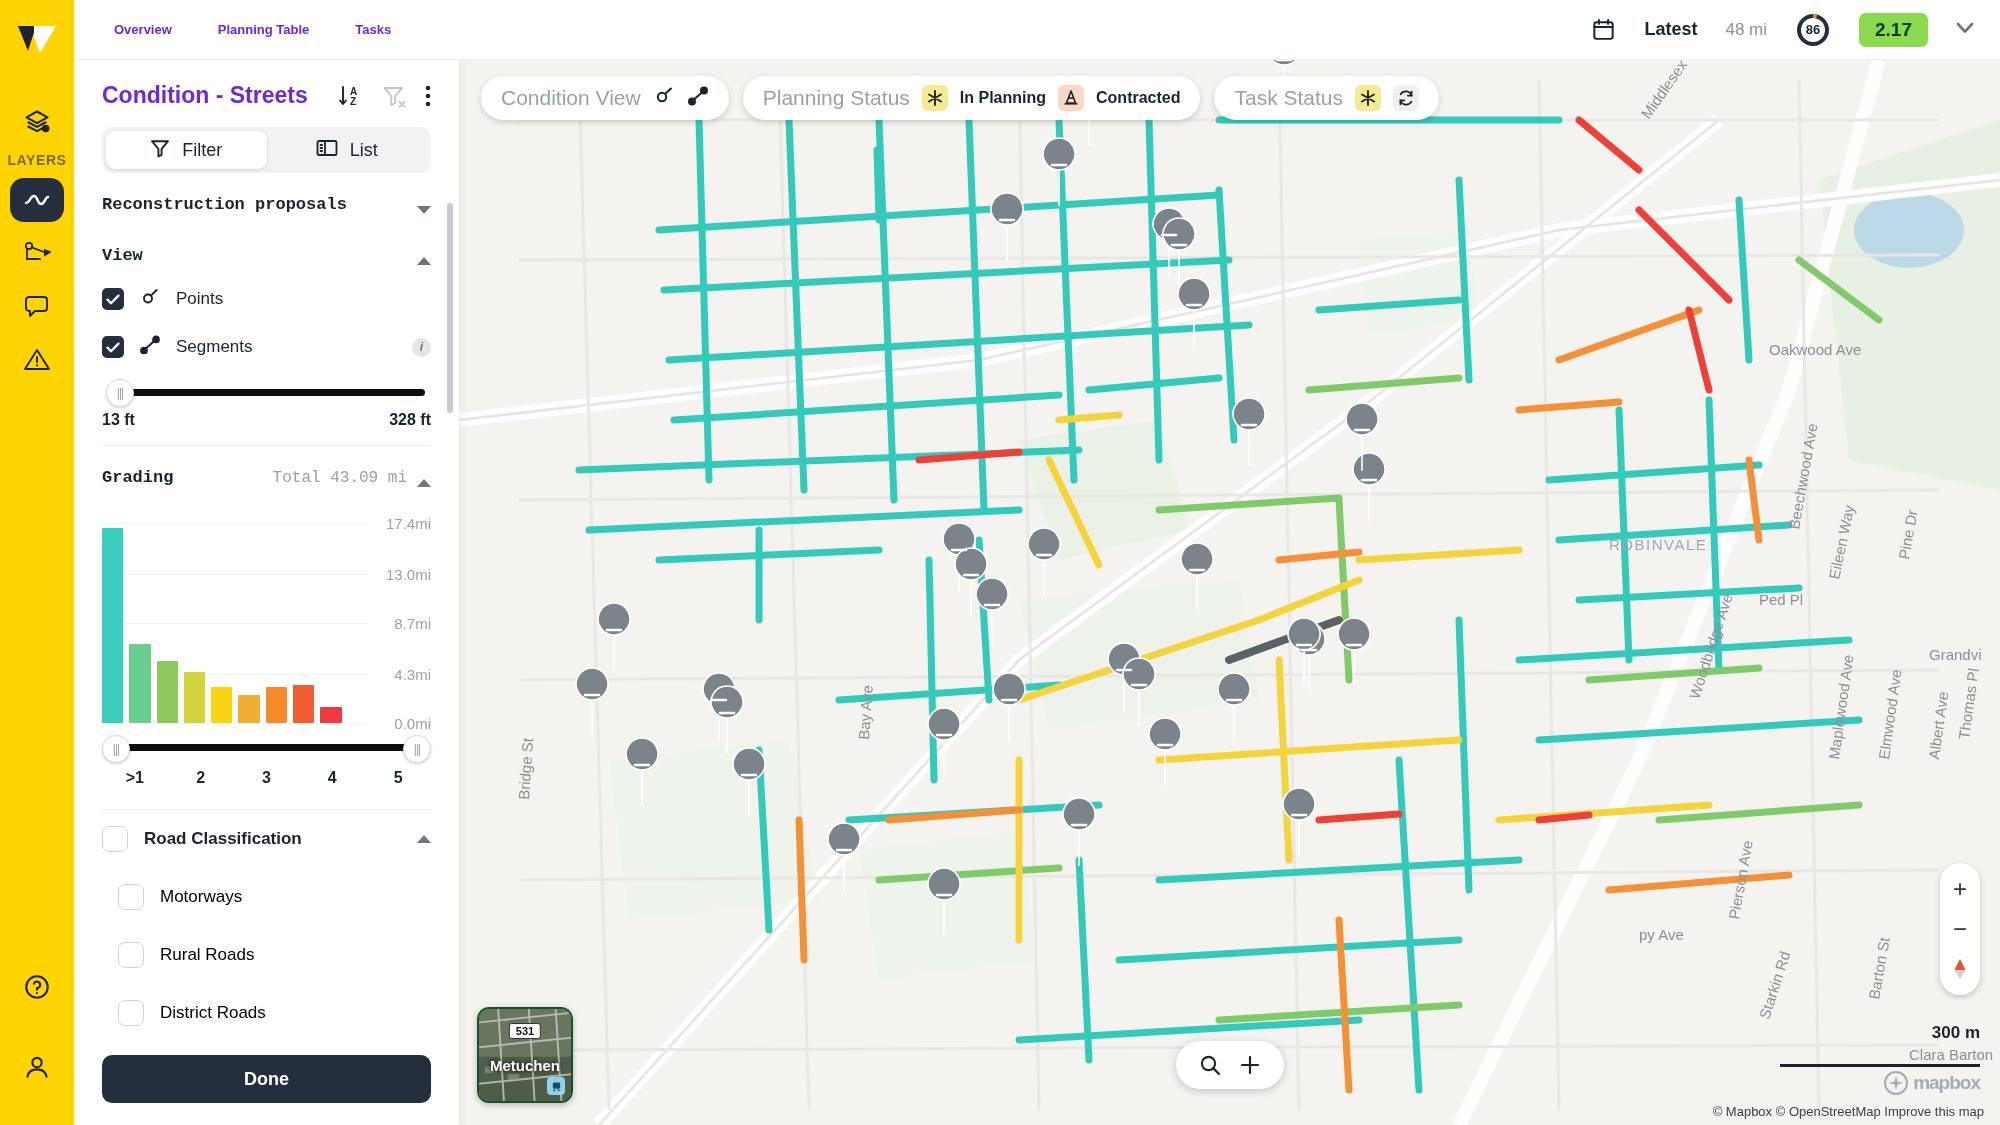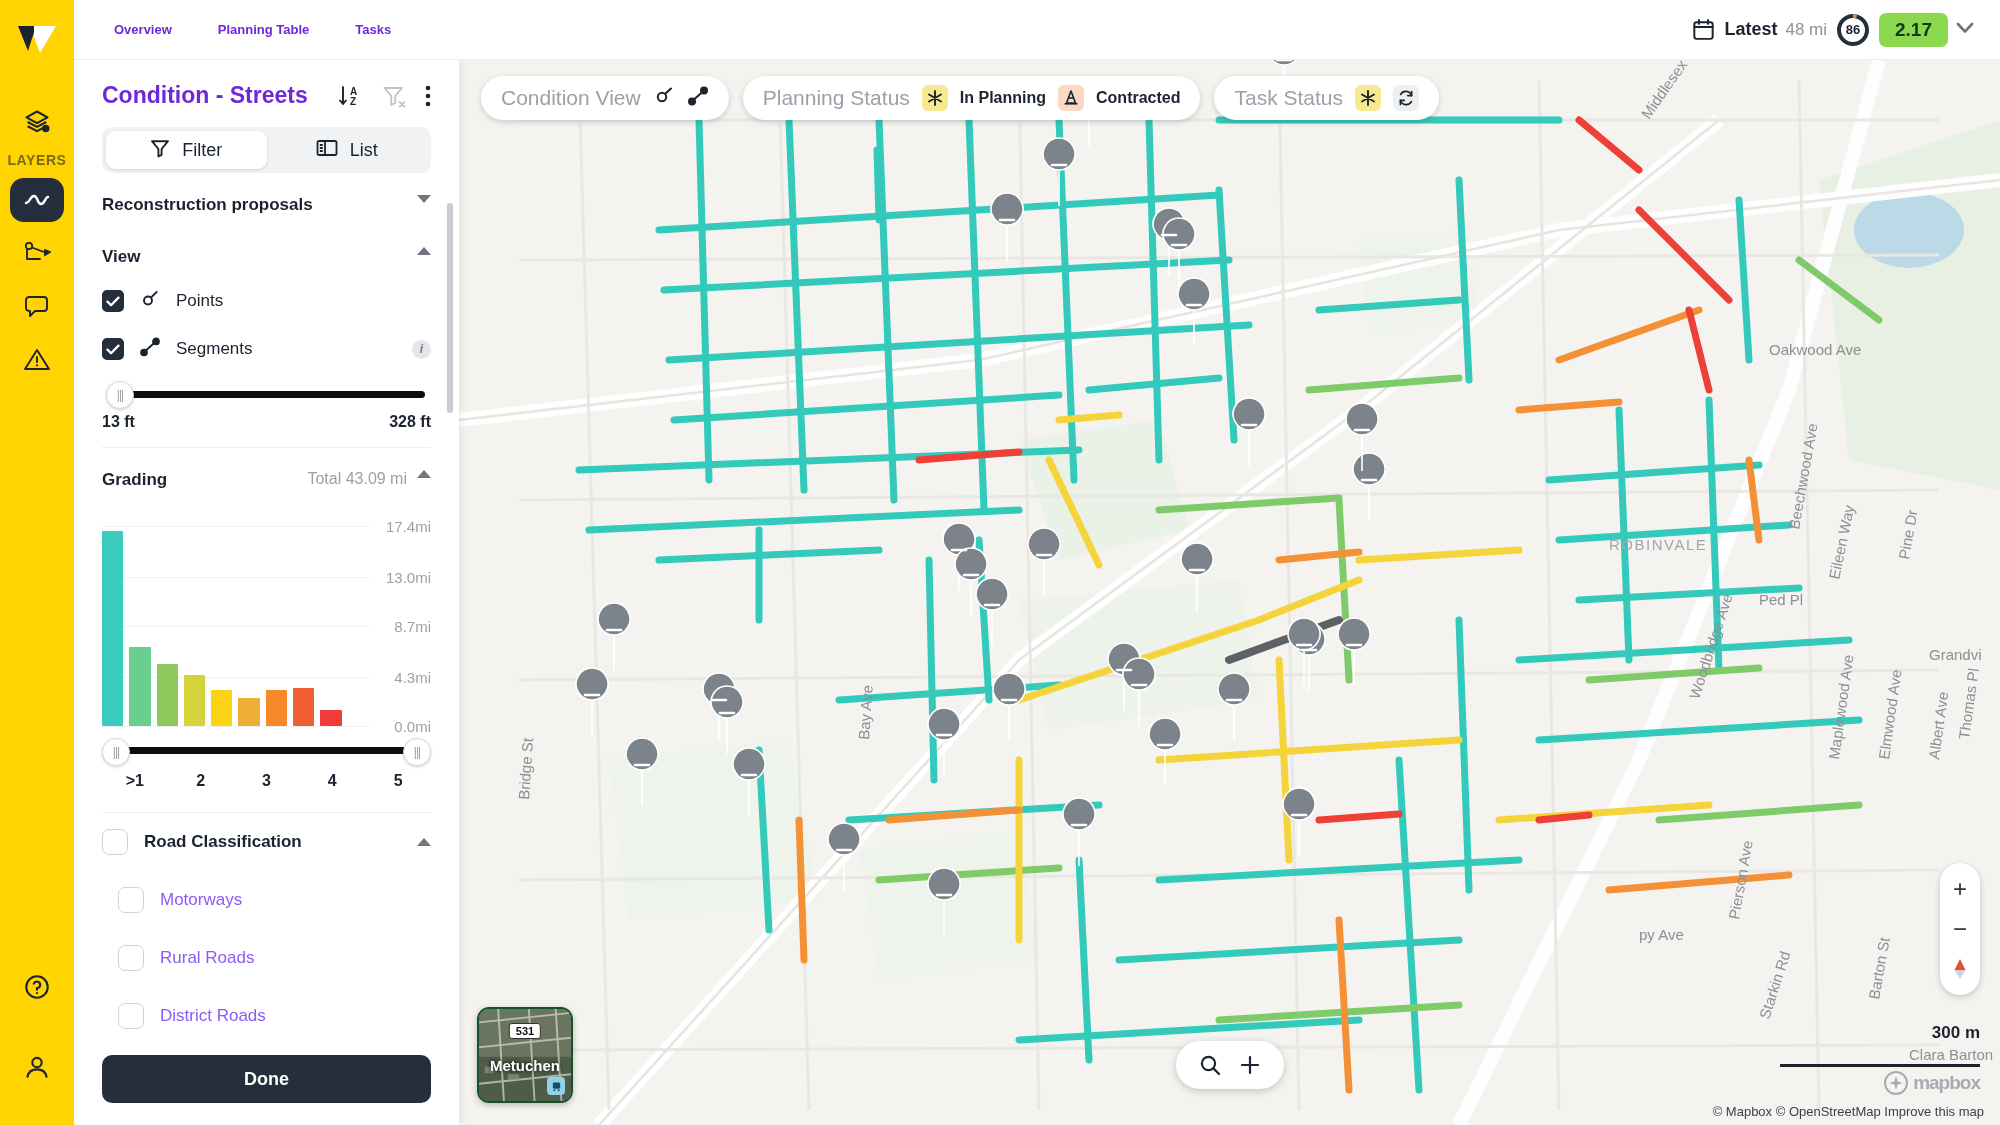--- a/index.html
+++ b/index.html
@@ -32,21 +32,21 @@
   .rail-bottom { margin-top: auto; margin-bottom: 28px; display:flex; flex-direction:column; align-items:center; gap: 26px; }
 
   
   .topbar {
     position: absolute; left: 74px; top: 0; right: 0; height: 60px;
     background: #ffffff; display: flex; align-items: center;
     border-bottom: 1px solid #eceef1; z-index: 30;
   }
   .nav { display: flex; align-items: center; gap: 46px; padding-left: 40px; }
   .nav-item { font-size: 13px; color: #6d28d9; font-weight: 600; cursor: pointer; }
-  .top-right { margin-left: auto; display: flex; align-items: center; gap: 8px; padding-right: 26px; }
+  .top-right { margin-left: auto; display: flex; align-items: center; gap: 28px; padding-right: 26px; }
   .cal-icon { color: #1b2330; display: flex; }
   .latest { font-size: 18px; font-weight: 700; color: #1b2330; }
   .miles { font-size: 17px; color: #8a929c; }
   .donut { position: relative; width: 36px; height: 36px; }
   .donut-val { position: absolute; inset: 0; display: flex; align-items: center; justify-content: center;
     font-size: 13px; font-weight: 700; color: #1b2330; }
   .score-pill {
     background: #8BD94E; color: #15381a; font-weight: 700; font-size: 19px;
     padding: 6px 16px; border-radius: 7px;
   }
@@ -72,21 +72,21 @@
     flex: 1; display: flex; align-items: center; justify-content: center; gap: 12px;
     font-size: 18px; color: #1b2330; border-radius: 9px; cursor: pointer;
   }
   .seg-opt.sel { background: #ffffff; box-shadow: 0 1px 3px rgba(0,0,0,.14); font-weight: 500; }
 
   .panel-scroll { flex: 1; overflow: hidden; position: relative; padding: 0 0 0 0; }
   .scroll-inner { padding: 0 28px 10px 28px; }
   .sbar { position:absolute; right: 6px; top: 30px; width: 6px; height: 210px; background:#c8ccd2; border-radius: 4px; }
 
   .row-head {
-    display: flex; align-items: flex-start; padding: 22px 0 10px 0;
+    display: flex; align-items: flex-end; padding: 22px 0 10px 0; font-family: Liberation Mono, monospace;
   }
   .row-head .t { font-size: 17px; font-weight: 700; color: #1b2330; }
   .row-head .meta { margin-left: auto; font-size: 16px; color: #99a0a8; margin-right: 10px; }
   .tri { width: 0; height: 0; border-left: 7px solid transparent; border-right: 7px solid transparent; }
   .tri-dn { border-top: 8px solid #6f7680; }
   .tri-up { border-bottom: 8px solid #6f7680; }
 
   .chk-row { display: flex; align-items: center; gap: 15px; padding: 12px 0; }
   .cb {
     width: 22px; height: 22px; border-radius: 5px; border: 2px solid #c3c8cf; background: #fff;
@@ -121,21 +121,21 @@
   .ylab { position: absolute; right: 0; font-size: 15px; color: #9aa1a9; transform: translateY(-50%); white-space: nowrap; }
 
   .chart-slider { position: relative; height: 30px; margin-top: 10px; }
   .chart-slider .trk { position: absolute; left: 24px; right: 24px; top: 11px; height: 7px; background: #0b0e12; border-radius: 4px; }
   .xlabs { display: flex; margin-top: 6px; }
   .xlab { font-size: 16px; color: #1b2330; font-weight: 600; text-align: center; }
 
   .rc-row { display: flex; align-items: center; gap: 16px; padding: 16px 0; }
   .cb-lg { width: 26px; height: 26px; border-radius: 7px; border: 1.8px solid #cfd3d8; background:#fff; flex:0 0 26px; cursor:pointer;}
   .rc-lbl { font-size: 17px; color: #1b2330; font-weight: 600; }
-  .rc-sub { font-size: 17px; color: #8b5cf6; font-weight: 400; }
+  .rc-sub { font-size: 17px; color: #000000; font-weight: 400; }
   .indent { margin-left: 16px; }
 
   .panel-foot { padding: 14px 28px 22px 28px; background:#fff; }
   .done-btn {
     width: 100%; height: 48px; background: #242E3D; color: #fff; border: none; border-radius: 10px;
     font-size: 18px; font-weight: 700; cursor: pointer; font-family: inherit;
   }
 
   
   .map { position: absolute; left: 459px; top: 60px; right: 0; bottom: 0; overflow: hidden; background: #f3f1ee; }

